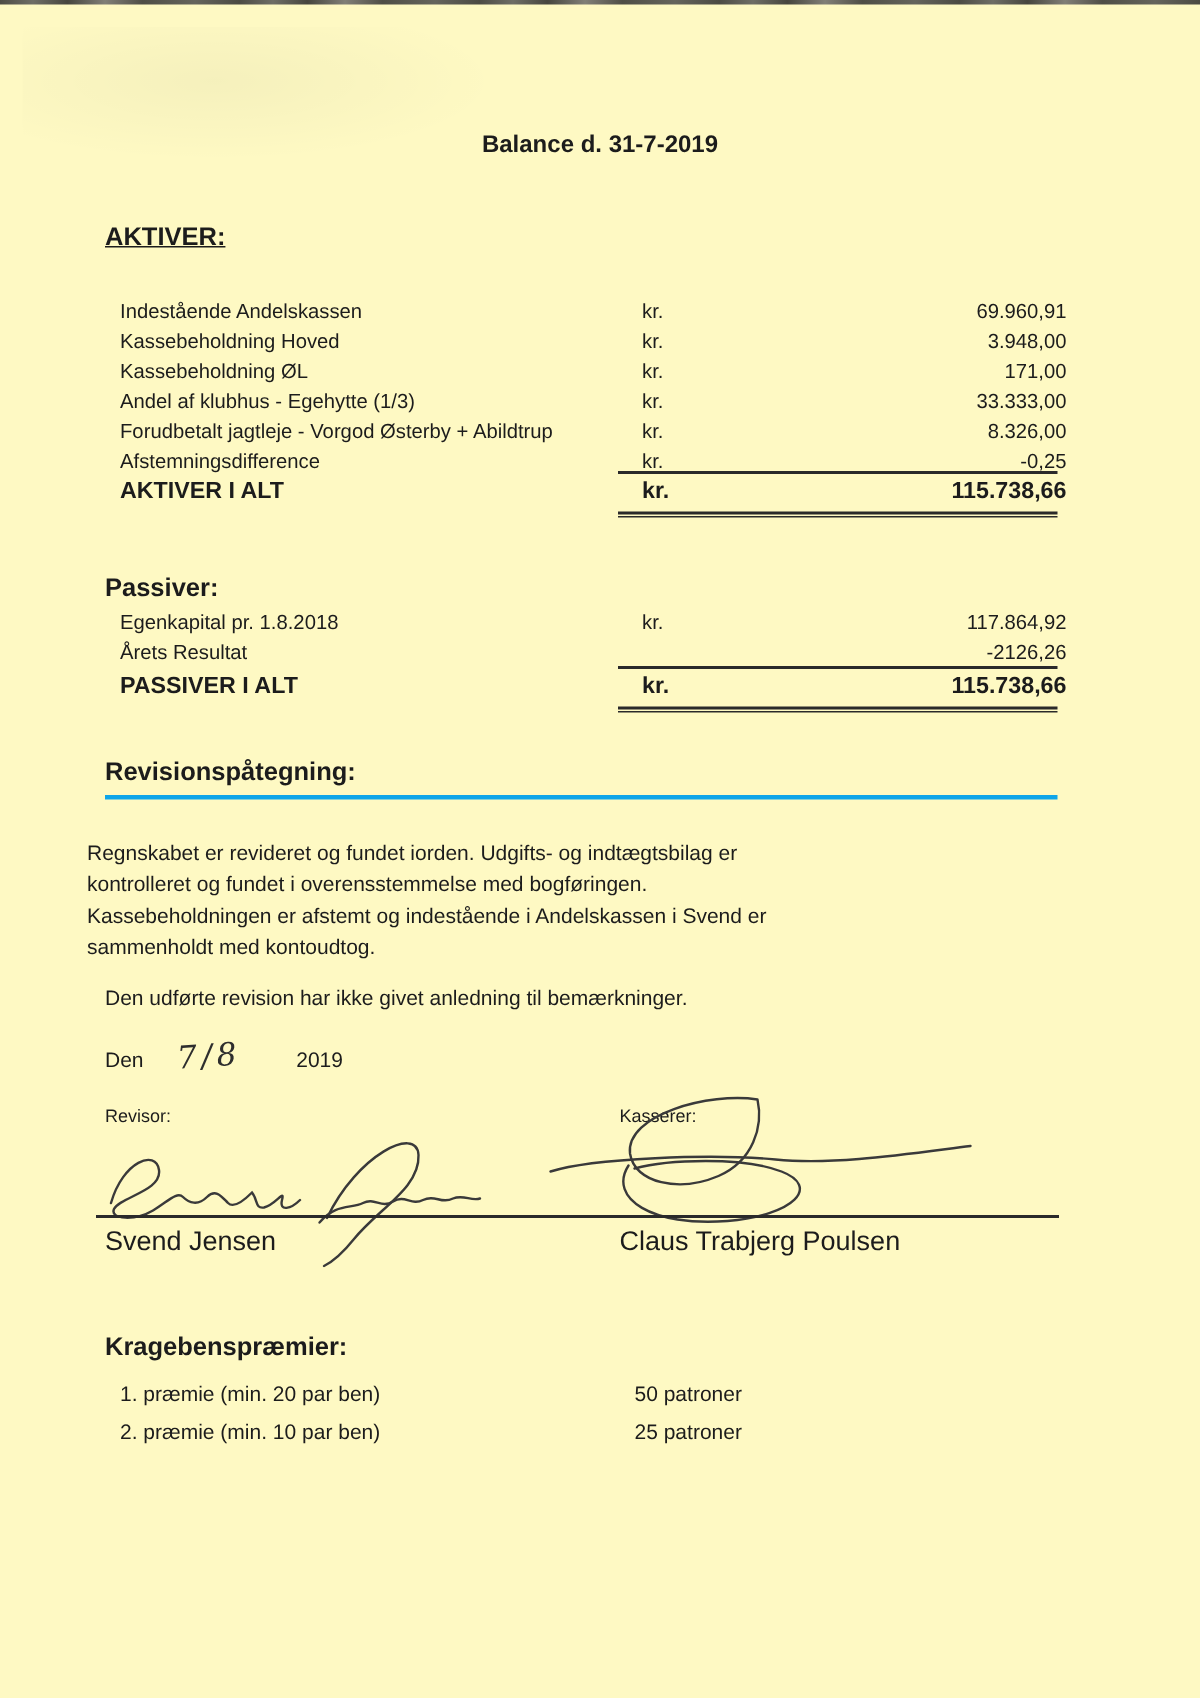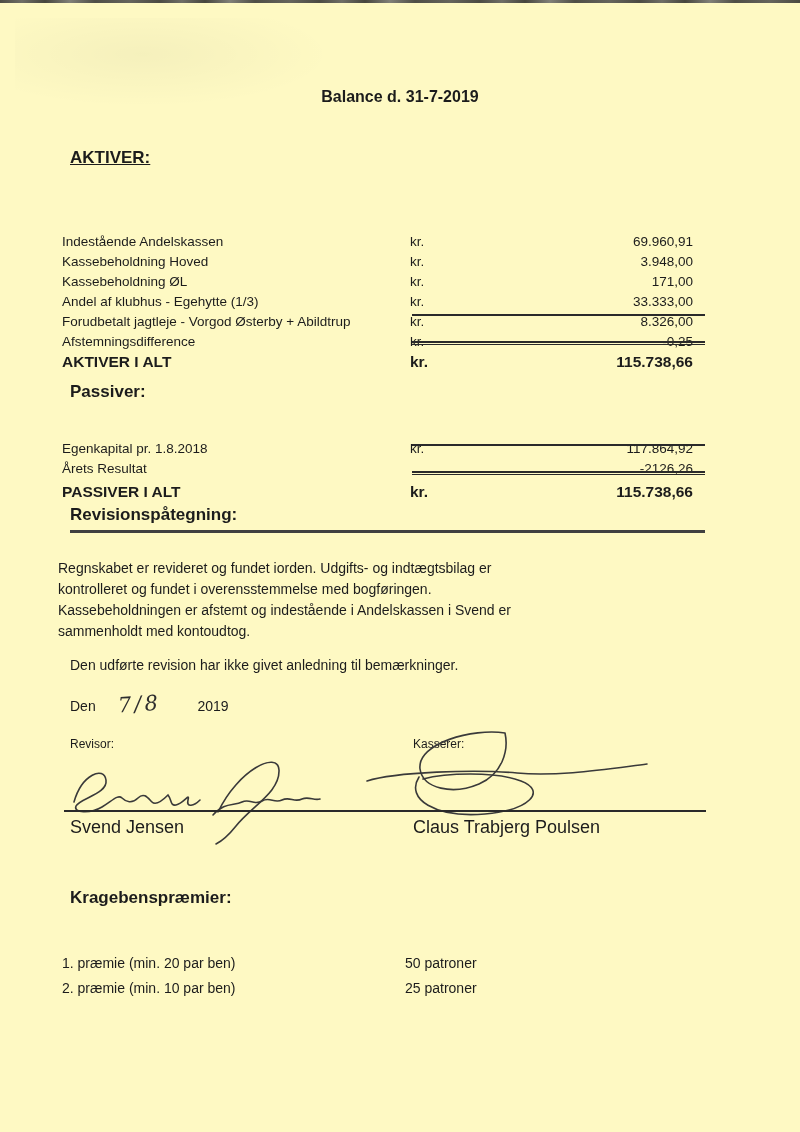--- a/index.html
+++ b/index.html
@@ -26,21 +26,21 @@
     background:radial-gradient(ellipse at 40% 40%, rgba(0,0,0,0.035), rgba(0,0,0,0) 70%);
   }
   .title {
     position:absolute; top:88px; left:0; width:100%;
     text-align:center; font-size:16px; font-weight:bold;
   }
   .section-heading {
     position:absolute; left:70px;
     font-size:17px; font-weight:bold;
   }
-  .fin-table { position:absolute; left:62px; width:635px;margin-top:34px; }
+  .fin-table { position:absolute; left:80px; width:635px; }
   .fin-row {
     display:grid; grid-template-columns:348px 60px 1fr;
     height:20px; align-items:center; font-size:13.5px;
   }
   .fin-row .amount { text-align:right; padding-right:4px; }
   .fin-total {
     display:grid; grid-template-columns:348px 60px 1fr;
     height:24px; align-items:center;
     font-size:15.5px; font-weight:bold;
   }
@@ -49,21 +49,21 @@
     position:absolute; left:412px; width:293px; height:0;
     border-top:2px solid #2a2a2a;
   }
   .rule-double {
     position:absolute; left:412px; width:293px; height:4px;
     border-top:2px solid #2a2a2a; border-bottom:1px solid #2a2a2a;
   }
   .revision-heading {
     position:absolute; left:70px; width:635px;
     font-size:17px; font-weight:bold;
-    border-bottom:3px solid #404040; padding-bottom:5px;
+    border-bottom:3px solid #0ea5e9; padding-bottom:5px;
   }
   .paragraph {
     position:absolute; left:58px; width:560px;
     font-size:14px; line-height:21px;
   }
   .note-line { position:absolute; left:70px; font-size:14px; }
   .date-row {
     position:absolute; left:70px; top:692px;
     display:flex; align-items:flex-start; font-size:14px;
   }

